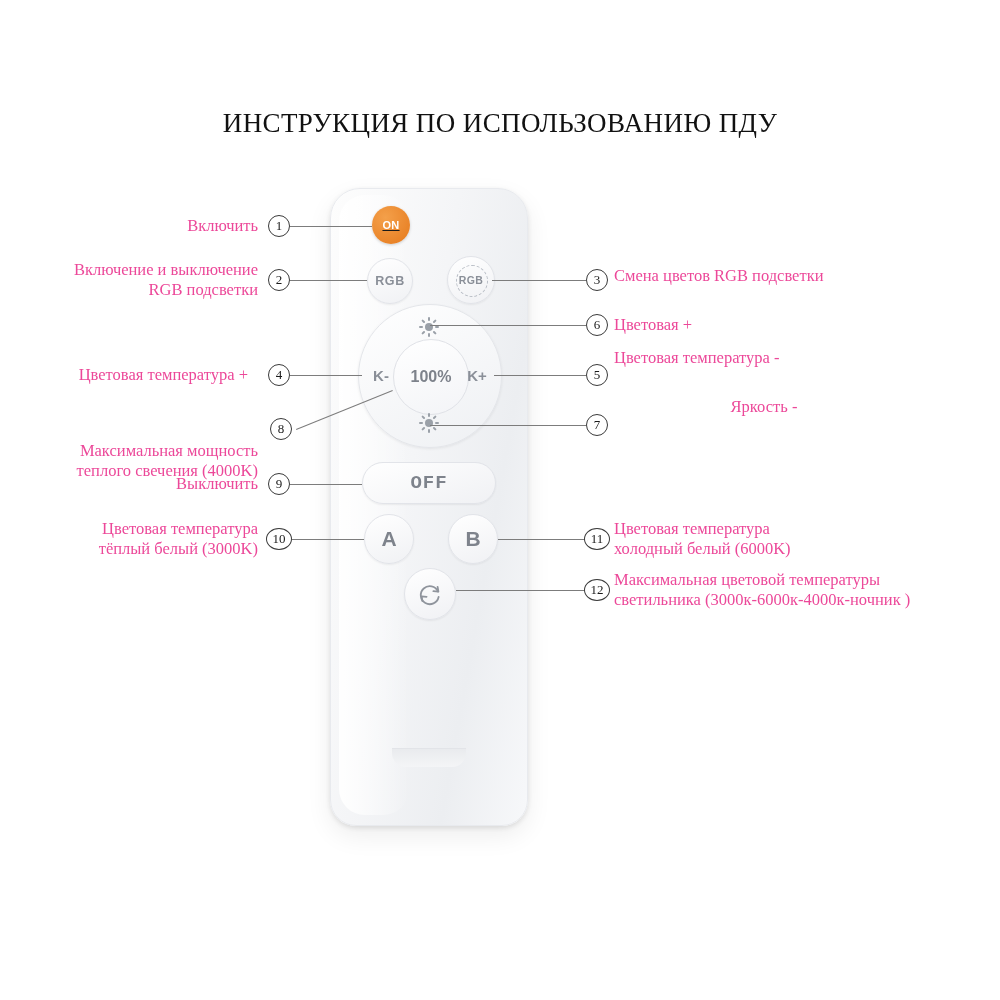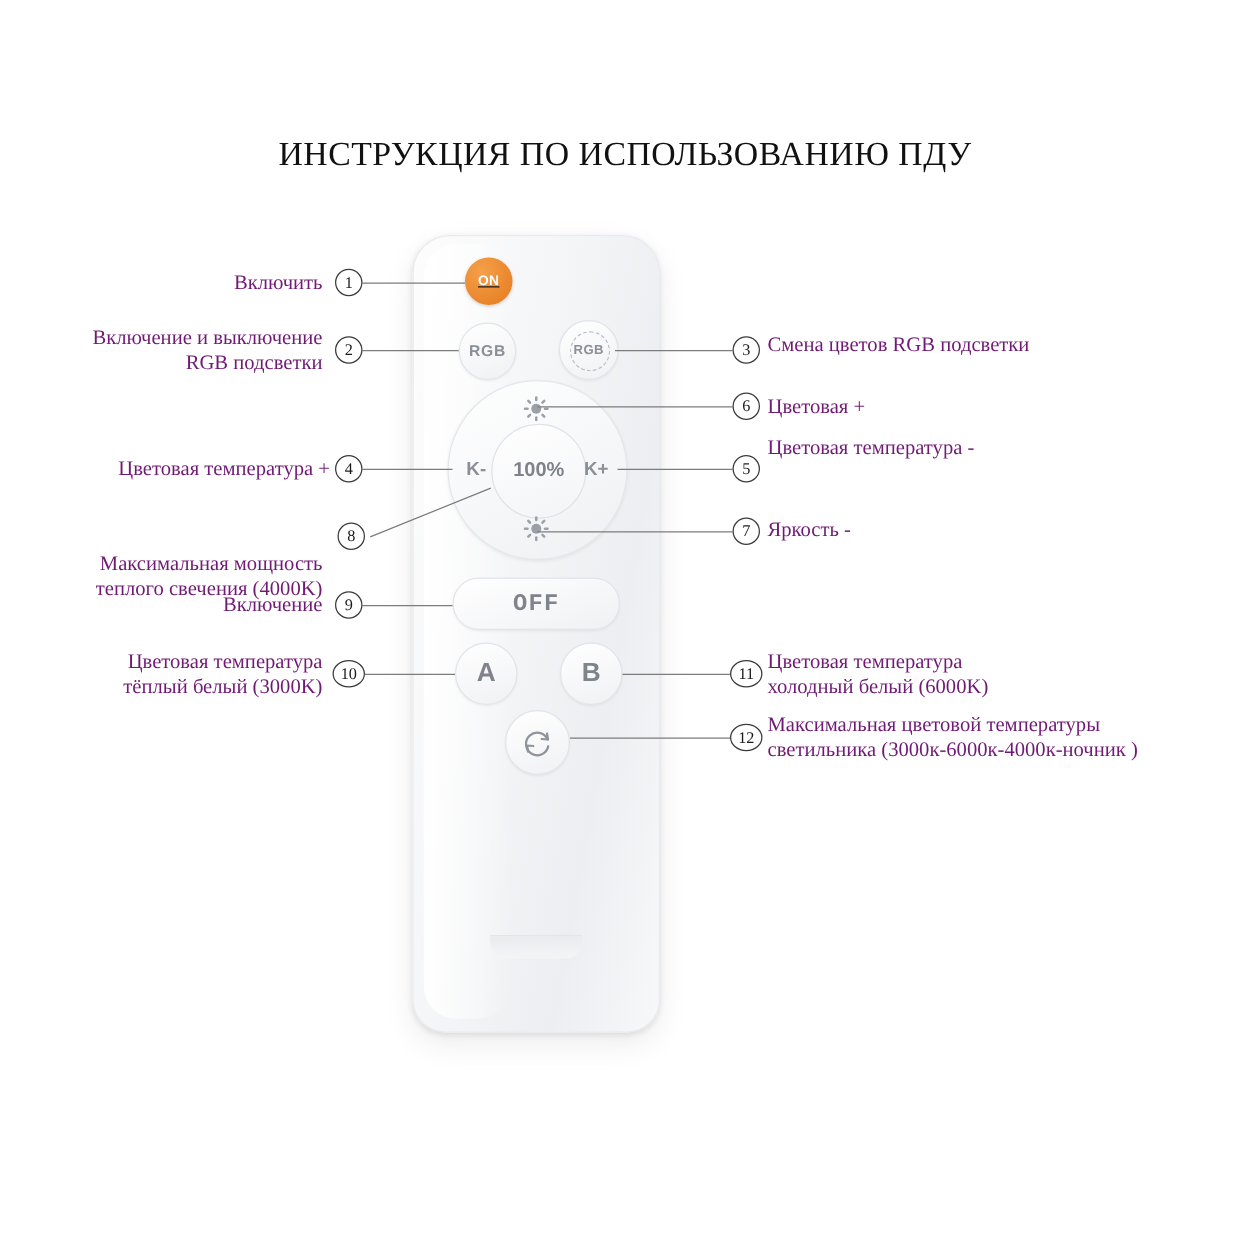--- a/index.html
+++ b/index.html
@@ -182,21 +182,21 @@
     color: #1a1a1a;
     box-sizing: border-box;
     z-index: 5;
   }
   .num.wide { width: 26px; }
   .ctext {
     position: absolute;
     font-family: "Liberation Serif", serif;
     font-size: 16.5px;
     line-height: 20px;
-    color: #701a75;
+    color: #ec4899;
     white-space: pre-line;
     z-index: 4;
   }
   .ctext.right { text-align: right; }
   .ctext.left  { text-align: left; }
   .leader {
     position: absolute;
     height: 1px;
     background: #7c7c7c;
     z-index: 1;
@@ -326,25 +326,25 @@
 <div class="num" style="left:270px; top:418px;">8</div>
 <div class="num" style="left:268px; top:473px;">9</div>
 <div class="num wide" style="left:266px; top:528px;">10</div>
 <div class="num wide" style="left:584px; top:528px;">11</div>
 <div class="num wide" style="left:584px; top:579px;">12</div>
 
 <div class="ctext right" style="left:60px; top:216px; width:198px;">Включить</div>
 <div class="ctext right" style="left:18px; top:260px; width:240px;">Включение и выключение
 RGB подсветки</div>
 <div class="ctext left" style="left:614px; top:266px; width:330px;">Смена цветов RGB подсветки</div>
-<div class="ctext right" style="left:36px; top:365px; width:228px;">Цветовая температура +</div>
+<div class="ctext right" style="left:20px; top:365px; width:228px;">Цветовая температура +</div>
 <div class="ctext left" style="left:614px; top:348px; width:330px;">Цветовая температура -</div>
 <div class="ctext left" style="left:614px; top:315px; width:300px;">Цветовая +</div>
-<div class="ctext left" style="left:614px; top:414px; width:300px;">Яркость -</div>
+<div class="ctext left" style="left:614px; top:397px; width:300px;text-align:center;">Яркость -</div>
 <div class="ctext right" style="left:20px; top:409px; width:238px;margin-top:32px;">Максимальная мощность
 теплого свечения (4000K)</div>
-<div class="ctext right" style="left:48px; top:474px; width:210px;">Включение</div>
+<div class="ctext right" style="left:48px; top:474px; width:210px;">Выключить</div>
 <div class="ctext right" style="left:20px; top:519px; width:238px;">Цветовая температура
 тёплый белый (3000K)</div>
 <div class="ctext left" style="left:614px; top:519px; width:330px;">Цветовая температура
 холодный белый (6000K)</div>
 <div class="ctext left" style="left:614px; top:570px; width:380px;">Максимальная цветовой температуры
 светильника  (3000к-6000к-4000к-ночник  )</div>
 
 </body></html>

